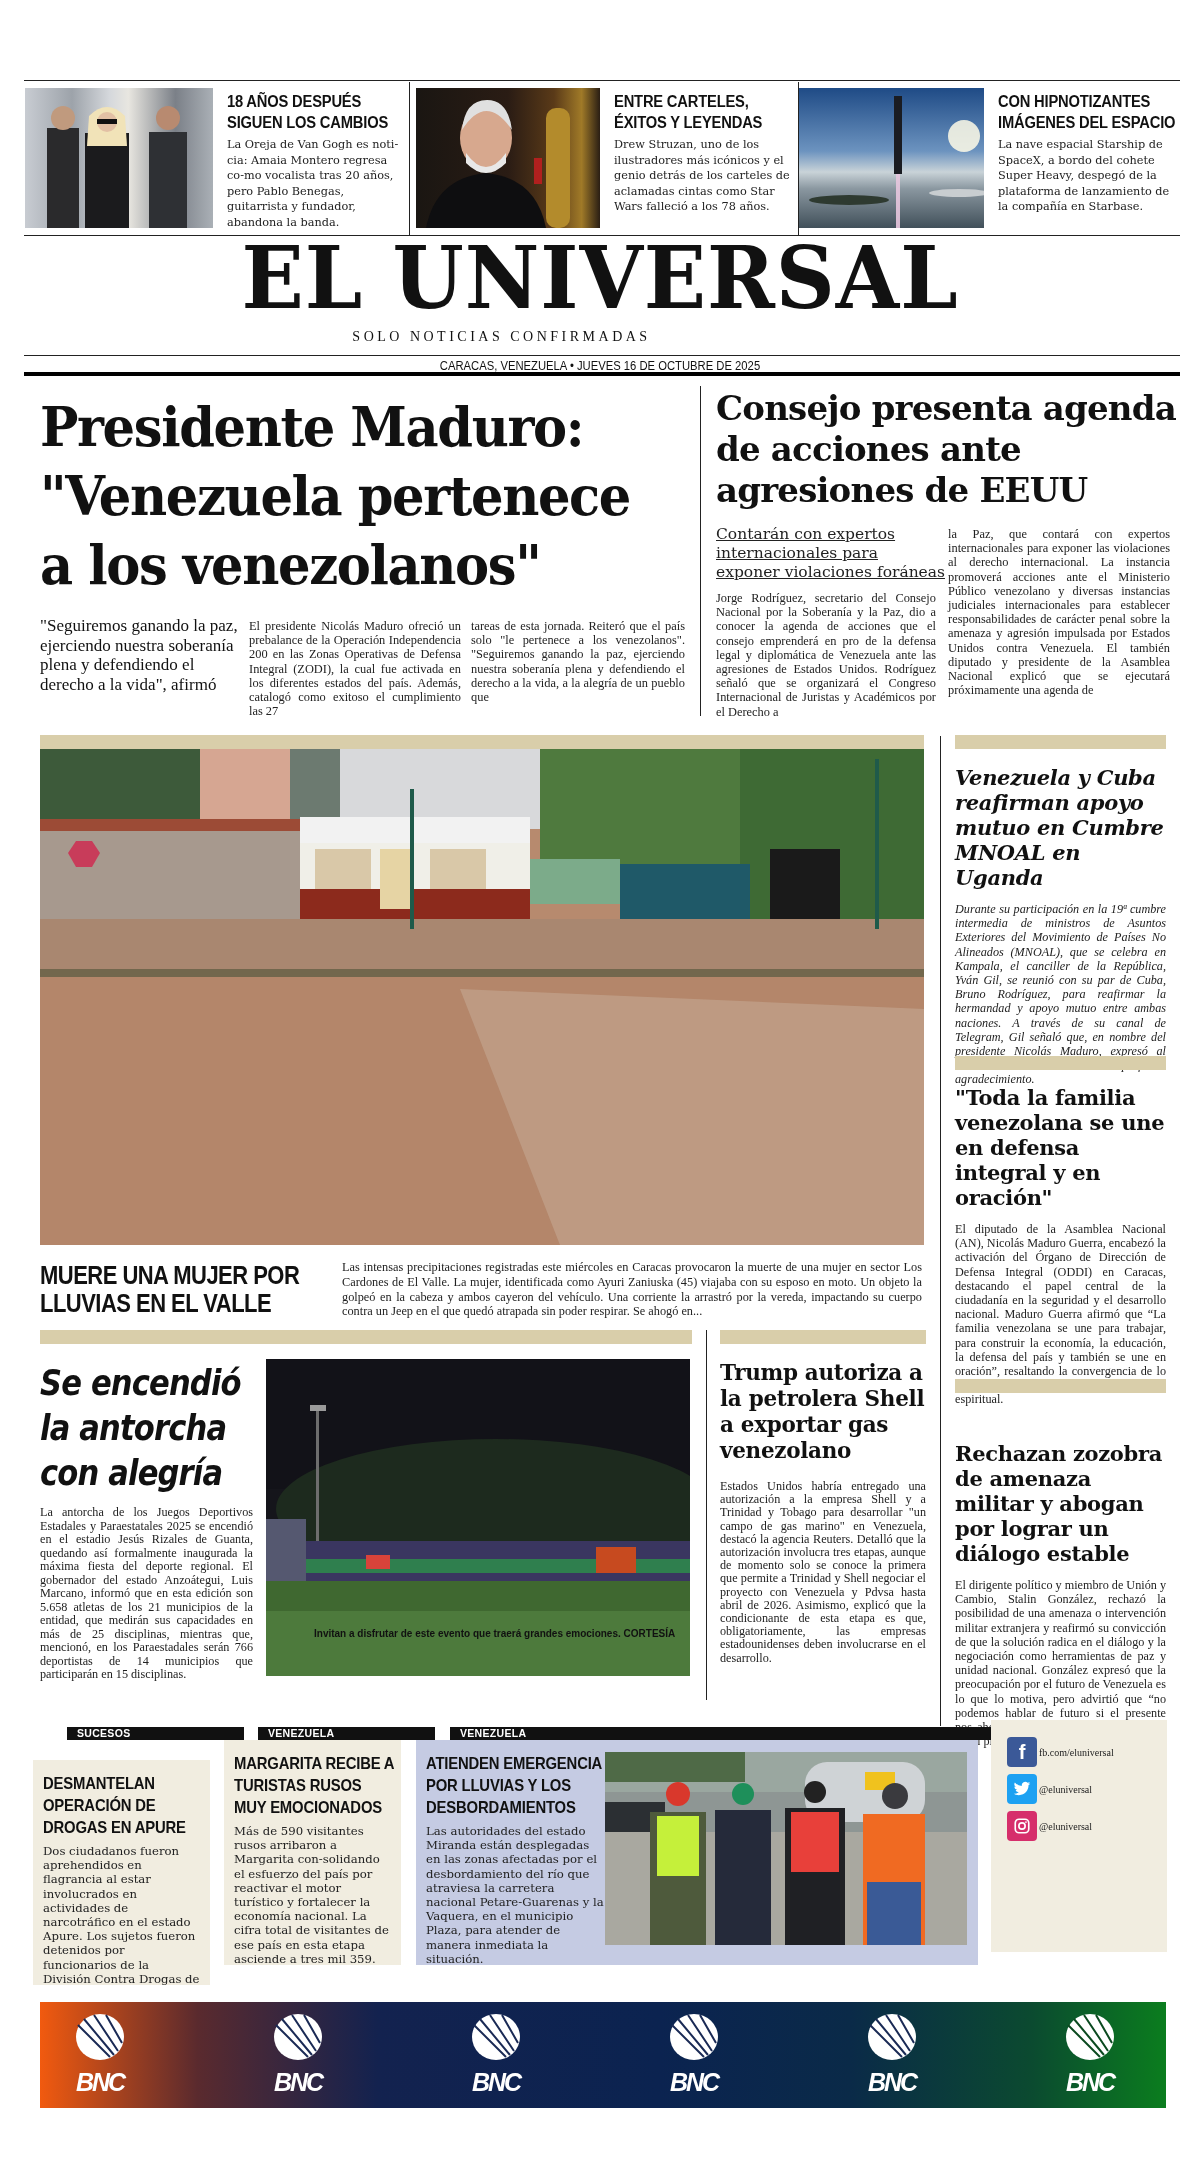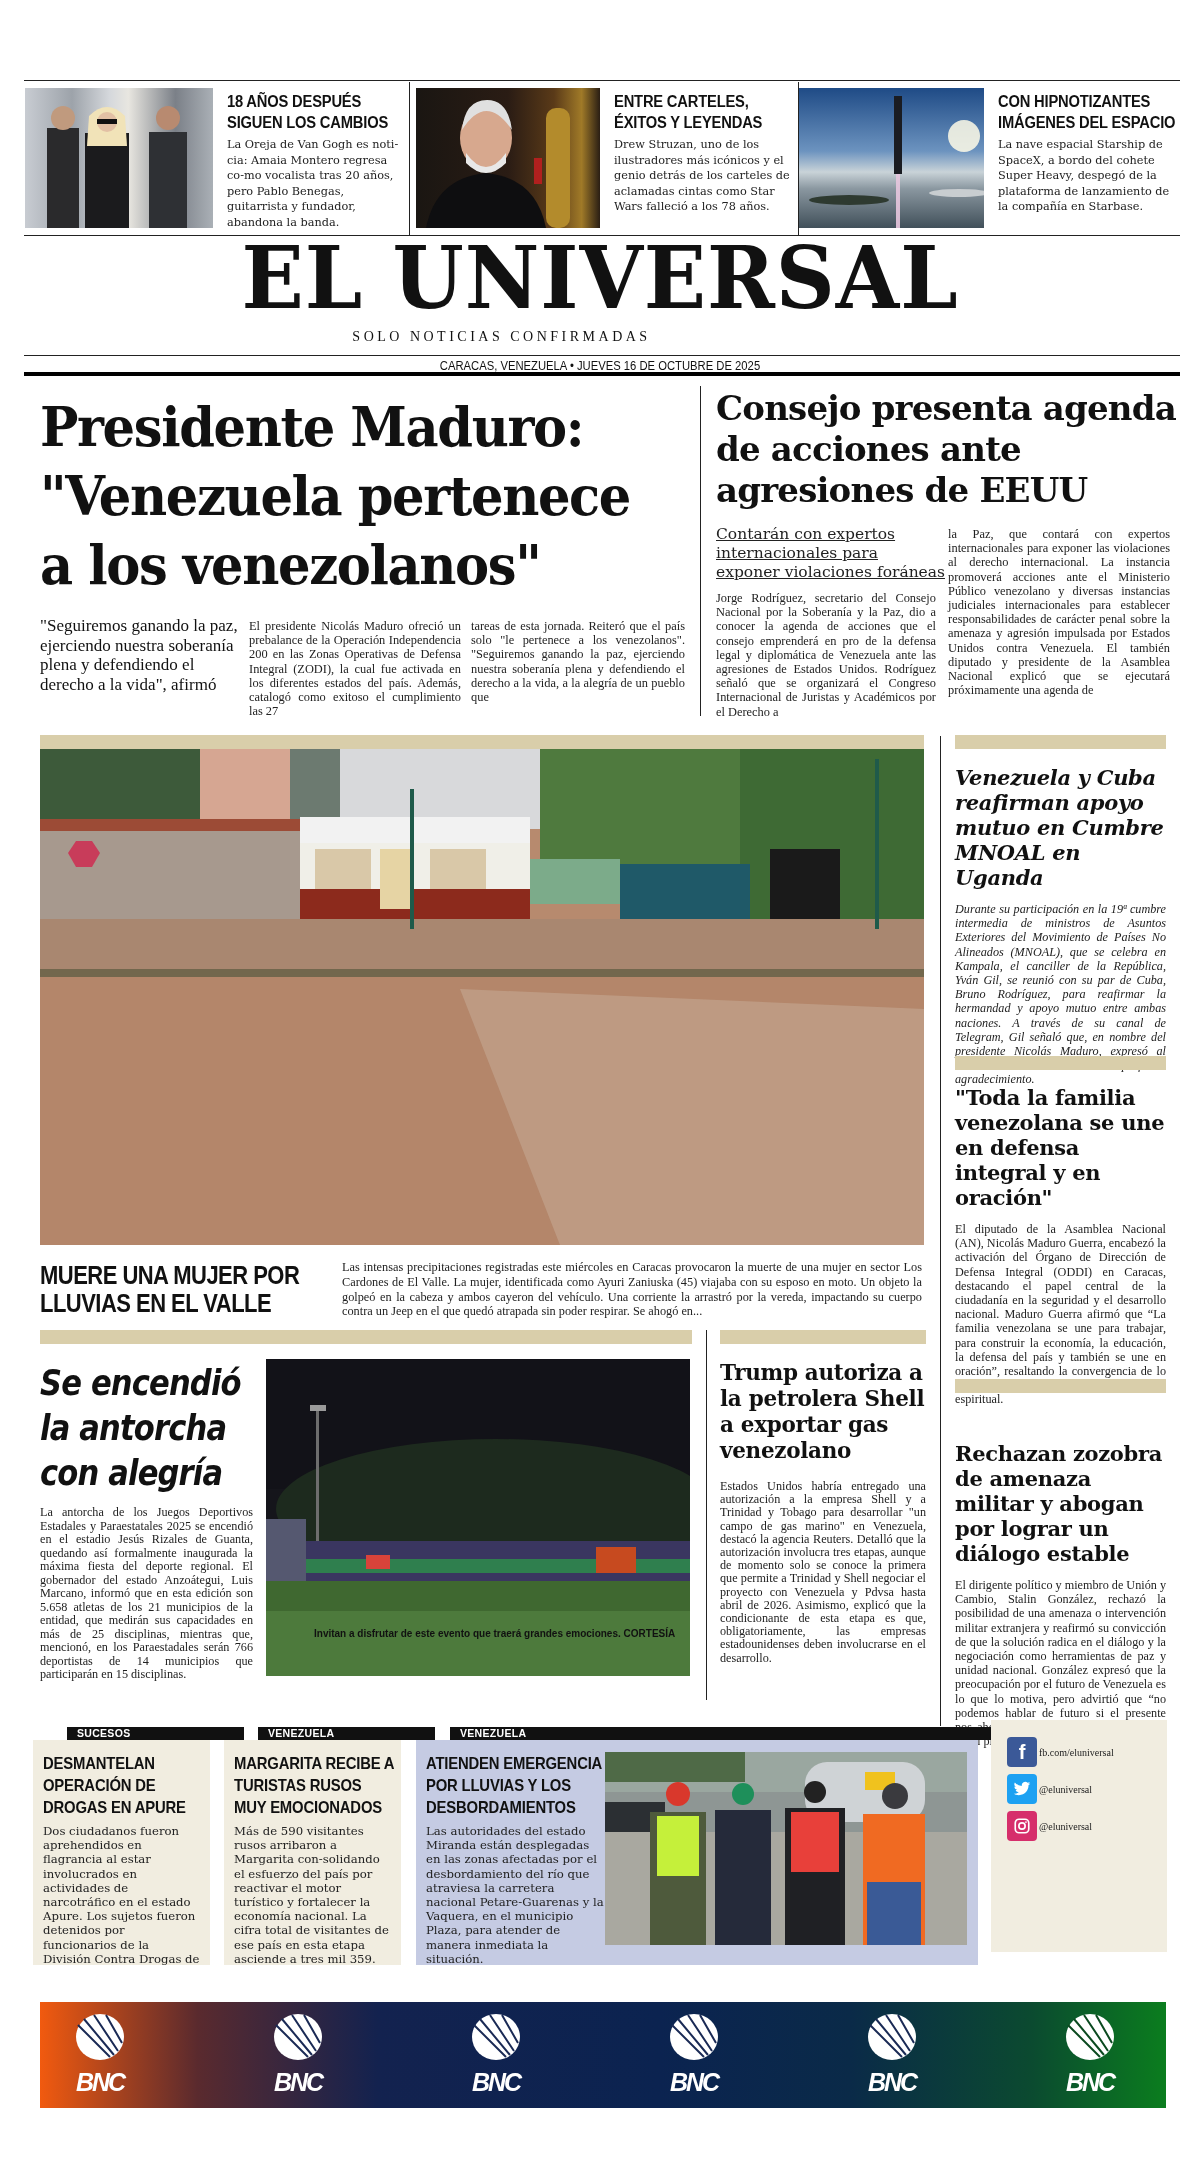--- a/index.html
+++ b/index.html
@@ -208,21 +208,21 @@
 
 <div class="vline" style="left:706px;top:1330px;height:370px;"></div>
 
 <div class="tan-bar" style="left:720px;top:1330px;width:206px;"></div>
 <div class="abs" style="left:720px;top:1360px;width:206px;">
   <div class="side-h" style="font-size:21.5px;line-height:26px;">Trump autoriza a la petrolera Shell a exportar gas venezolano</div>
   <div class="side-b" style="margin-top:16px;line-height:13.2px;">Estados Unidos habría entregado una autorización a la empresa Shell y a Trinidad y Tobago para desarrollar "un campo de gas marino" en Venezuela, destacó la agencia Reuters. Detalló que la autorización involucra tres etapas, aunque de momento solo se conoce la primera que permite a Trinidad y Shell negociar el proyecto con Venezuela y Pdvsa hasta abril de 2026. Asimismo, explicó que la condicionante de esta etapa es que, obligatoriamente, las empresas estadounidenses deben involucrarse en el desarrollo.</div>
 </div>
 
 <div class="block-head" style="left:33px;width:177px;">SUCESOS</div>
-<div class="block" style="left:33px;width:177px;background:#f1ede0;padding:12px 10px 0 10px;overflow:hidden;">
+<div class="block" style="left:33px;width:177px;background:#f1ede0;padding:12px 10px 0 10px;overflow:hidden;margin-top:20px;">
   <div class="block-title">
     <div>DESMANTELAN</div>
     <div>OPERACIÓN DE</div>
     <div>DROGAS EN APURE</div>
   </div>
   <div class="block-text">Dos ciudadanos fueron aprehendidos en flagrancia al estar involucrados en actividades de narcotráfico en el estado Apure. Los sujetos fueron detenidos por funcionarios de la División Contra Drogas de la Policía Nacional.</div>
 </div>
 
 <div class="block-head" style="left:224px;width:177px;">VENEZUELA</div>
 <div class="block" style="left:224px;width:177px;background:#f1ede0;padding:12px 10px 0 10px;overflow:hidden;">

